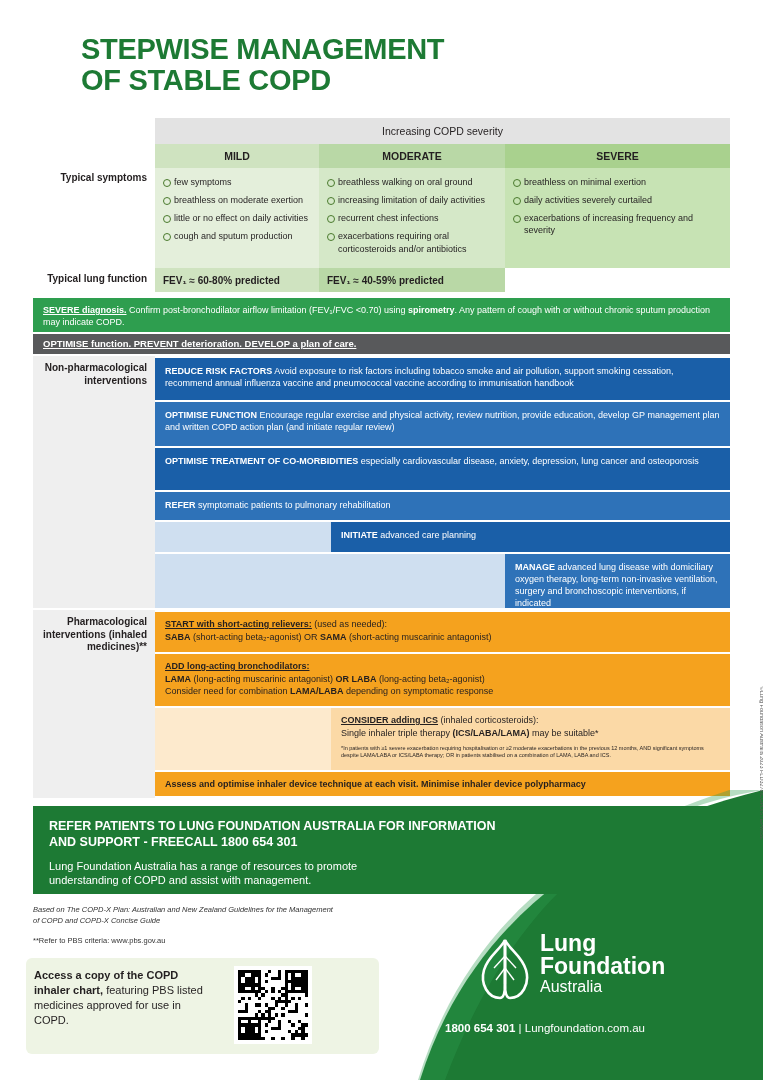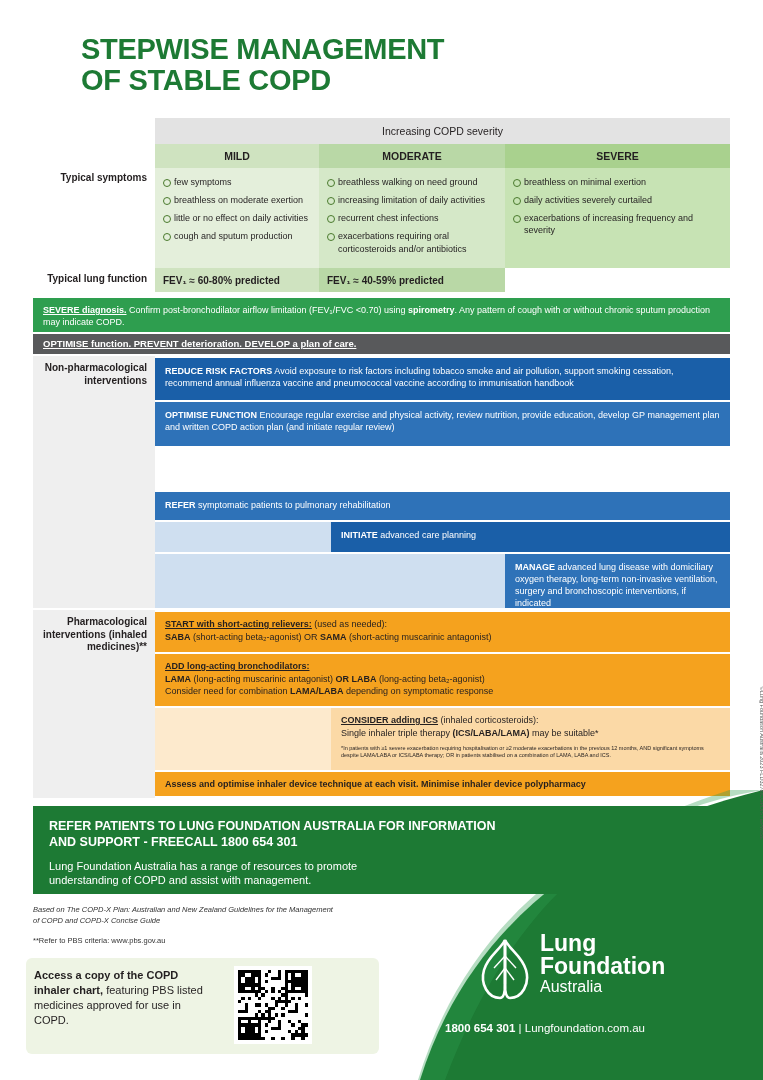--- a/index.html
+++ b/index.html
@@ -165,21 +165,21 @@
   <div class="sym c1">
     <ul>
       <li>few symptoms</li>
       <li>breathless on moderate exertion</li>
       <li>little or no effect on daily activities</li>
       <li>cough and sputum production</li>
     </ul>
   </div>
   <div class="sym c2">
     <ul>
-      <li>breathless walking on need ground</li>
+      <li>breathless walking on oral ground</li>
       <li>increasing limitation of daily activities</li>
       <li>recurrent chest infections</li>
       <li>exacerbations requiring oral corticosteroids and/or antibiotics</li>
     </ul>
   </div>
   <div class="sym c3">
     <ul>
       <li>breathless on minimal exertion</li>
       <li>daily activities severely curtailed</li>
       <li>exacerbations of increasing frequency and severity</li>
@@ -199,20 +199,23 @@
   </div>
 
   <div class="nonpharm-bg"></div>
   <div class="rowlabel" style="left:33px; top:362px; width:114px;">Non-pharmacological interventions</div>
 
   <div class="np b2">
     <b>OPTIMISE FUNCTION</b><span> Encourage regular exercise and physical activity, review nutrition, provide education, develop GP management plan and written COPD action plan (and initiate regular review)</span>
   </div>
   <div class="np b1">
     <b>REDUCE RISK FACTORS</b><span> Avoid exposure to risk factors including tobacco smoke and air pollution, support smoking cessation, recommend annual influenza vaccine and pneumococcal vaccine according to immunisation handbook</span>
+  </div>
+  <div class="np b3">
+    <b>OPTIMISE TREATMENT OF CO-MORBIDITIES</b><span> especially cardiovascular disease, anxiety, depression, lung cancer and osteoporosis</span>
   </div>
   <div class="np b4">
     <b>REFER</b><span> symptomatic patients to pulmonary rehabilitation</span>
   </div>
   <div class="np-fill1"></div>
   <div class="np b5">
     <b>INITIATE</b><span> advanced care planning</span>
   </div>
   <div class="np-fill2"></div>
   <div class="np b6">

